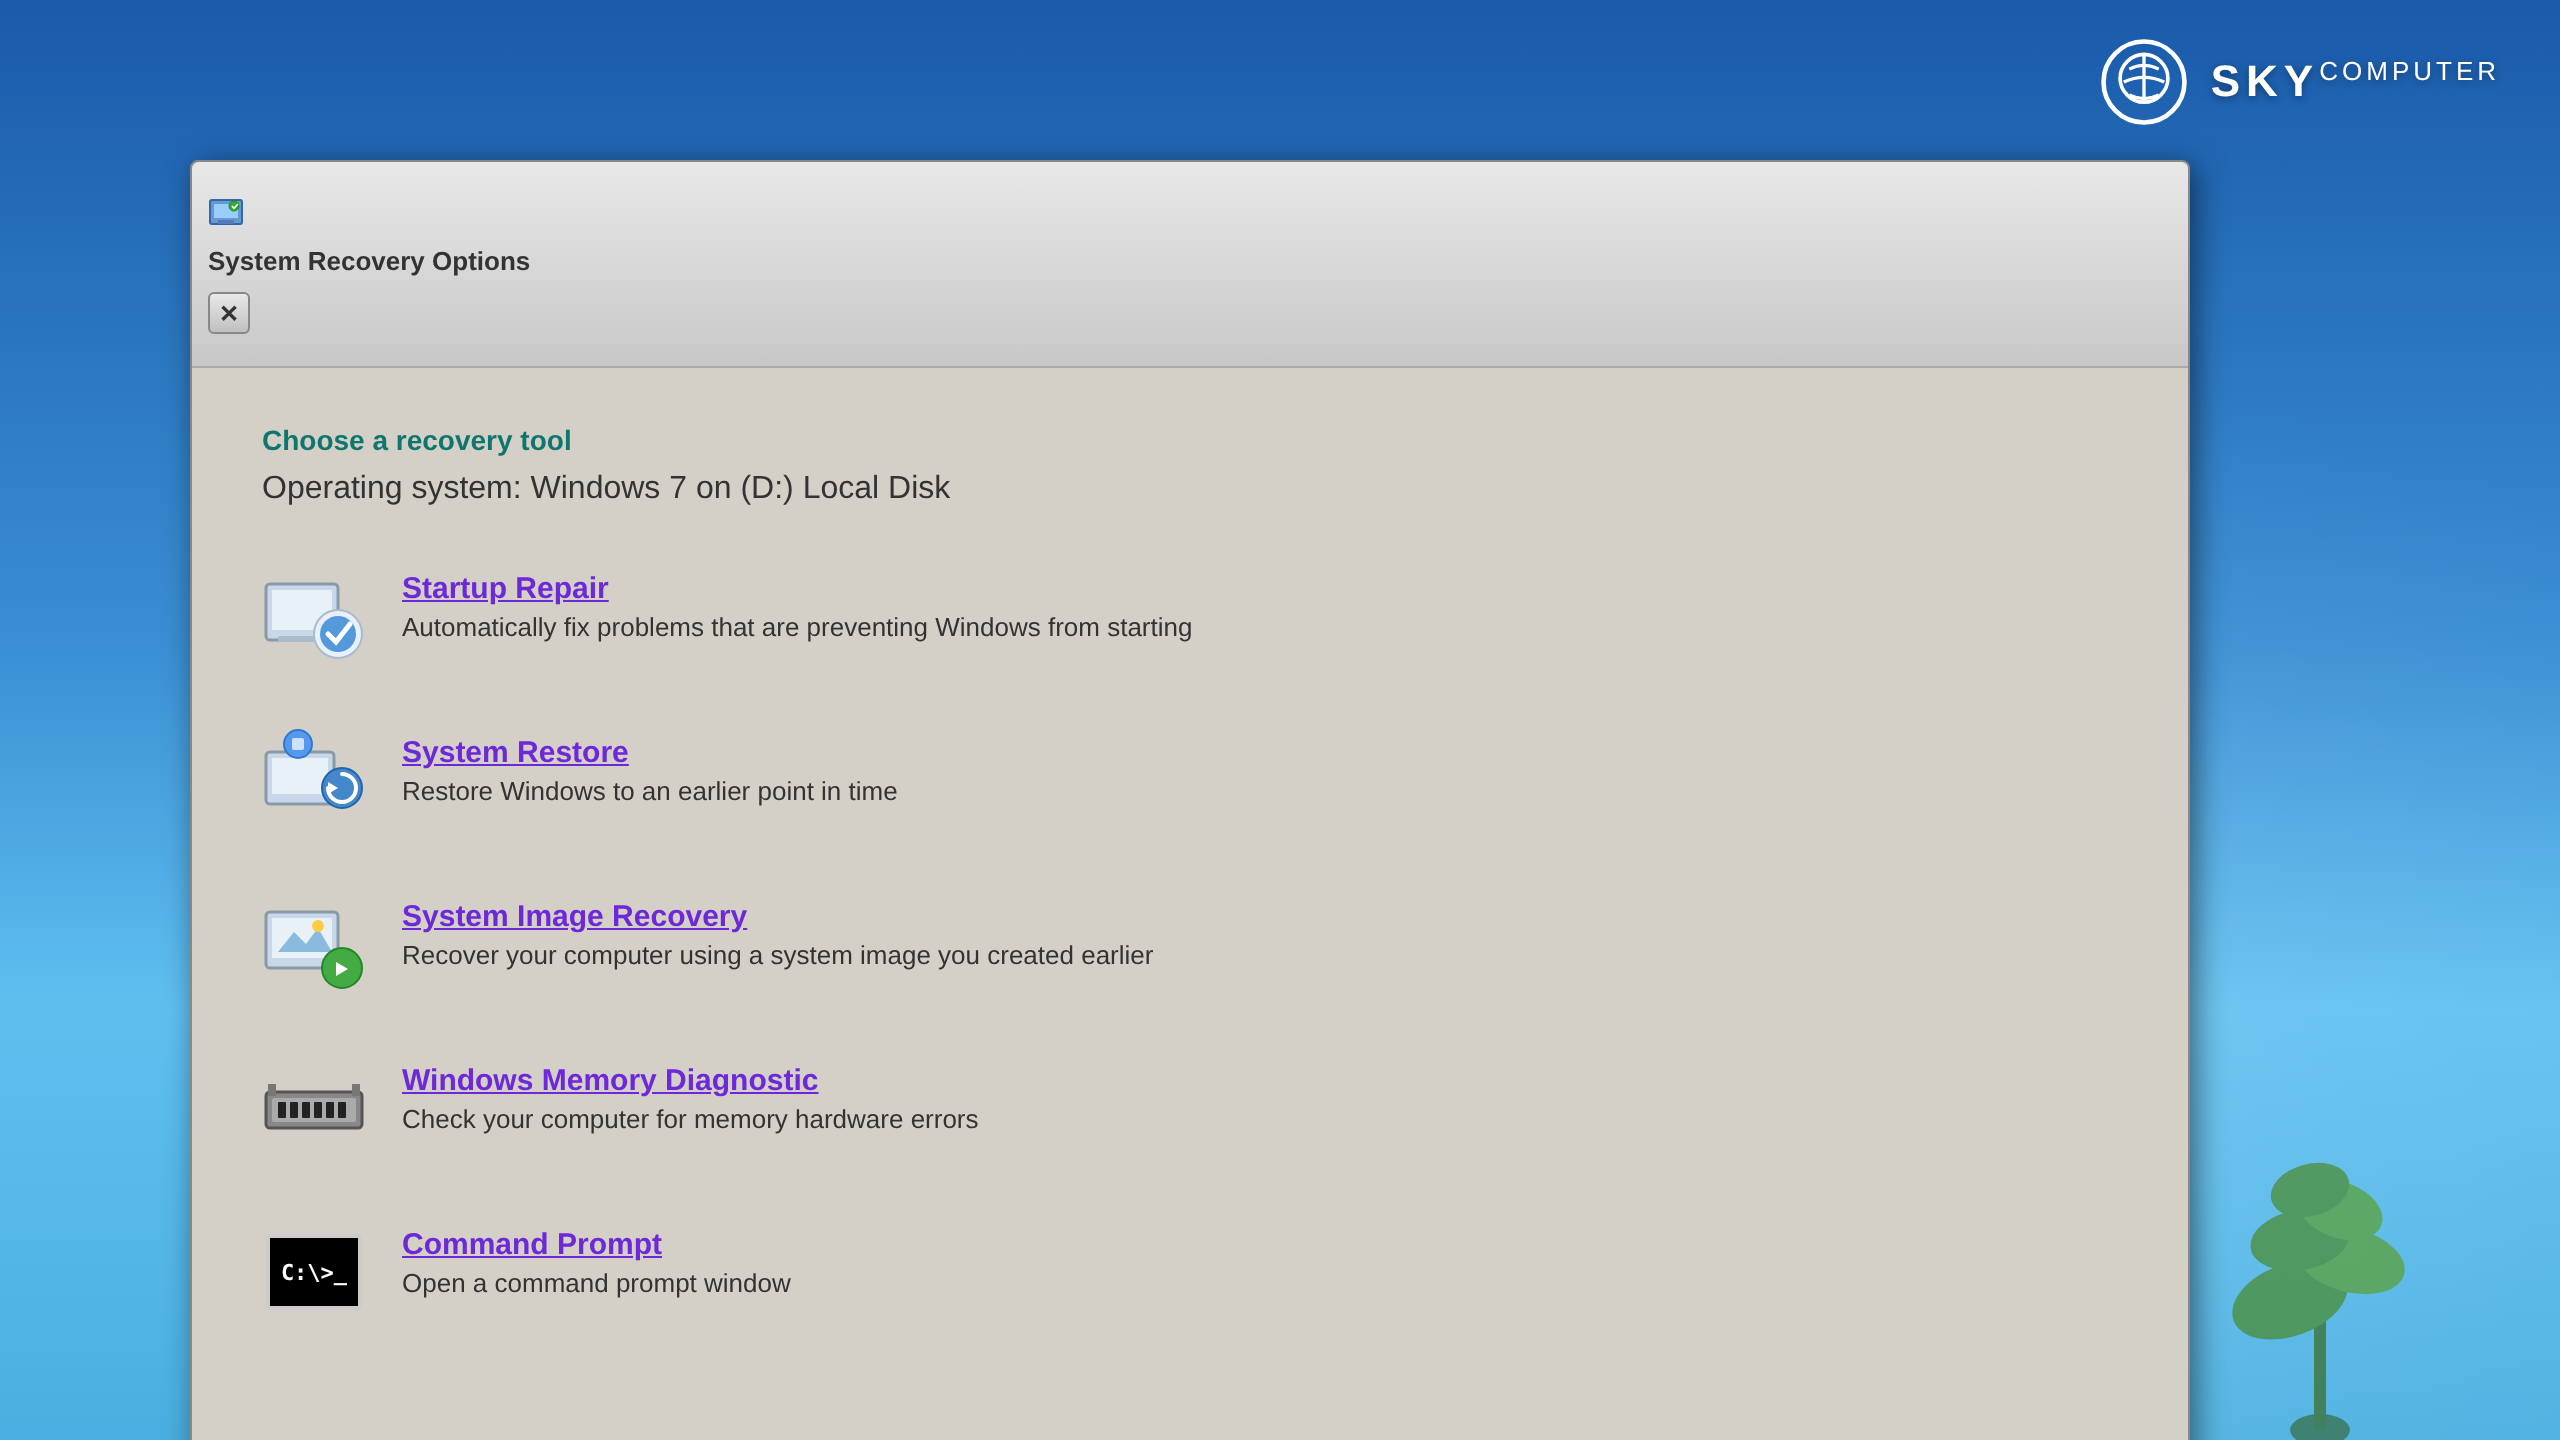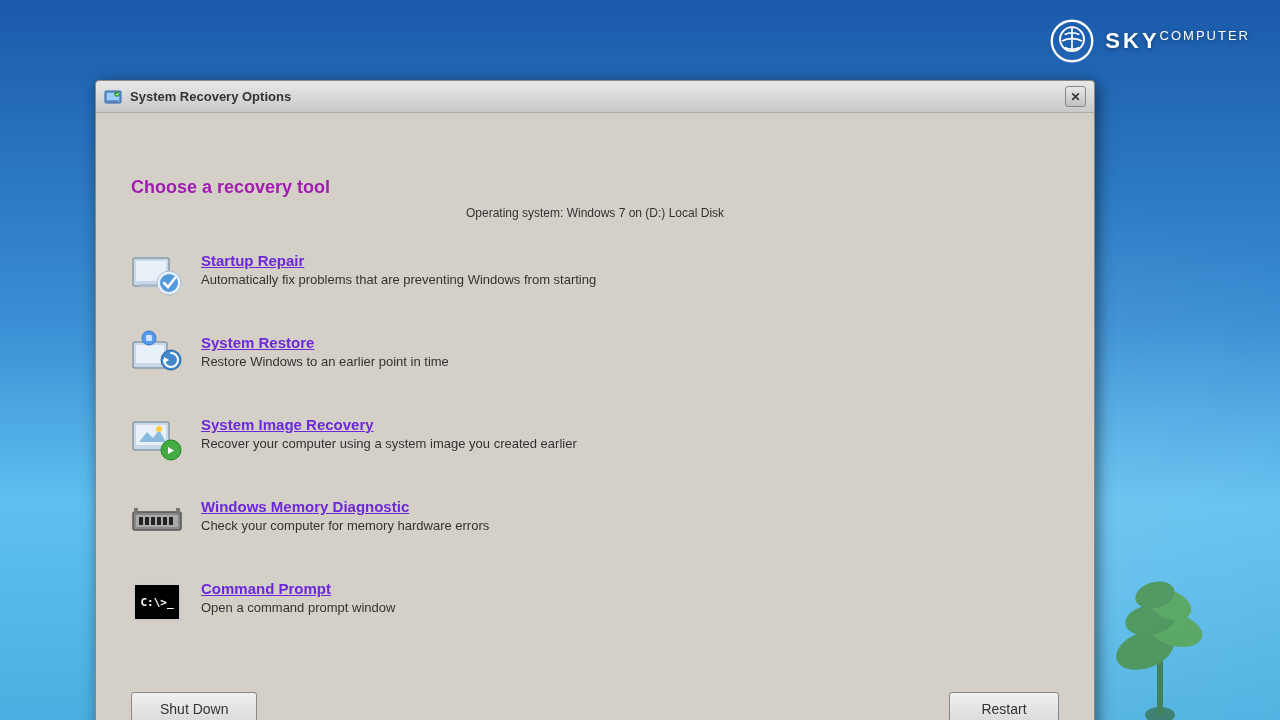--- a/index.html
+++ b/index.html
@@ -78,26 +78,26 @@
       width: 1000px;
       background: #d4d0c8;
       border: 1px solid #888;
       box-shadow: 3px 3px 15px rgba(0,0,0,0.5);
       border-radius: 4px;
     }
 
     
     .title-bar {
       display: flex;
-      align-items: center;
       background: linear-gradient(180deg, #e8e8e8 0%, #c8c8c8 100%);
       border-bottom: 1px solid #aaa;
-      padding: 5px 8px;
+      padding: 16px 8px;
       border-radius: 4px 4px 0 0;
       gap: 8px;
+      flex-direction: column;
     }
 
     .title-bar-icon {
       width: 18px;
       height: 18px;
       display: flex;
       align-items: center;
       justify-content: center;
     }
 
@@ -122,32 +122,30 @@
       color: #333;
       font-weight: bold;
     }
 
     
     .dialog-content {
       padding: 28px 35px 28px 35px;
     }
 
     .dialog-title {
-      font-size: 18px;
+      font-size: 14px;
       font-weight: 700;
-      color: #a21caf;
+      color: #0f766e;
       margin-bottom: 8px;
-      margin-top: 36px;
     }
 
     .os-info {
-      font-size: 12px;
+      font-size: 16px;
       color: #333;
       margin-bottom: 24px;
-      text-align: center;
     }
 
     
     .recovery-option {
       display: flex;
       align-items: flex-start;
       gap: 18px;
       margin-bottom: 22px;
       padding: 4px 0;
     }

